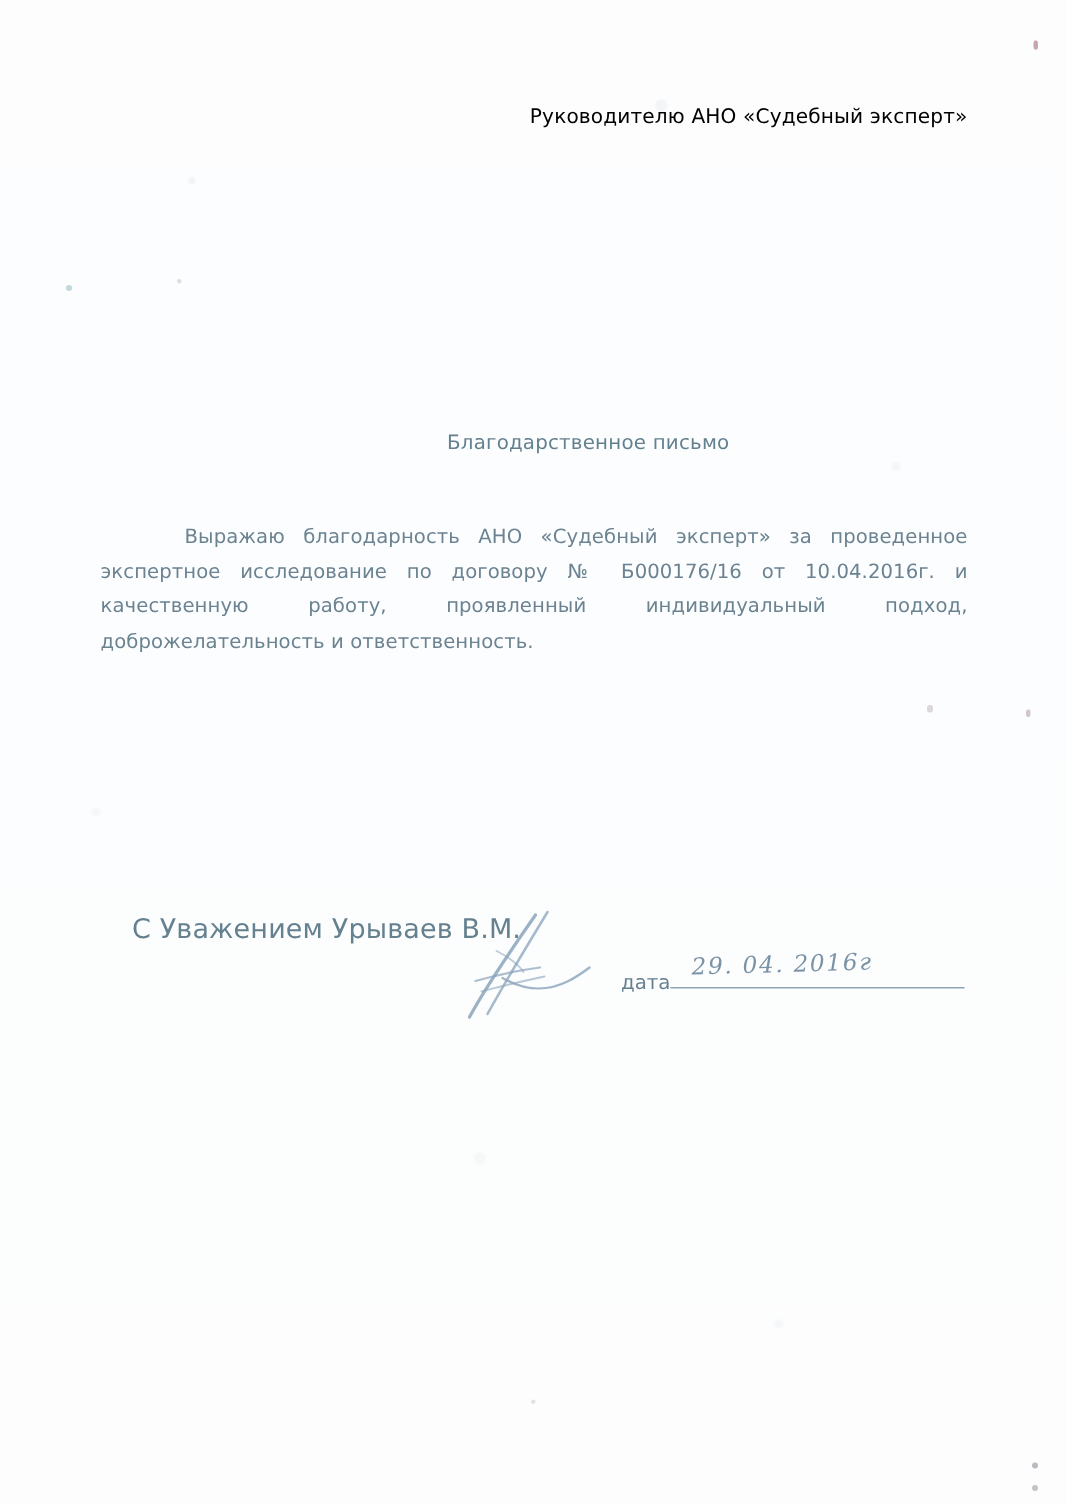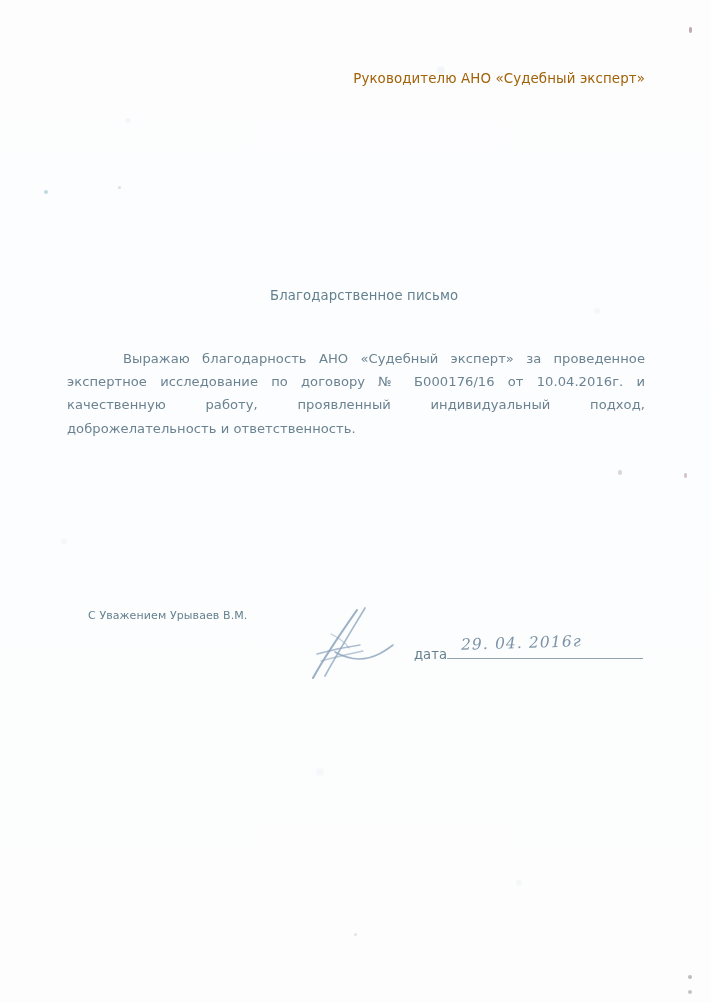--- a/index.html
+++ b/index.html
@@ -44,32 +44,32 @@
 
   
   .addressee {
     position: absolute;
     left: 300px;
     top: 66px;
     width: 345px;
     text-align: right;
     font-size: 13.4px;
     line-height: 26px;
-    color: #a16207;
+    color: #000000;
     letter-spacing: .1px;
   }
   .addressee div { white-space: nowrap; }
 
   
   .doc-title {
     position: absolute;
     left: 0;
     top: 288px;
     width: 711px;
-    padding-left: 64px;
+    padding-left: 92px;
     box-sizing: border-box;
     font-size: 13.2px;
     color: #63808f;
     letter-spacing: .15px;
   }
   .doc-title span { margin-left: 206px; }
 
   
   .body-block {
     position: absolute;
@@ -87,21 +87,21 @@
     letter-spacing: .05px;
   }
   .para::first-line { }
   .para.indent { text-indent: 56px; }
 
   
   .sign-line {
     position: absolute;
     left: 88px;
     top: 609px;
-    font-size: 11px;
+    font-size: 18px;
     color: #65818f;
     letter-spacing: .1px;
   }
 
   .signature {
     position: absolute;
     left: 305px;
     top: 604px;
     width: 110px;
     height: 78px;

